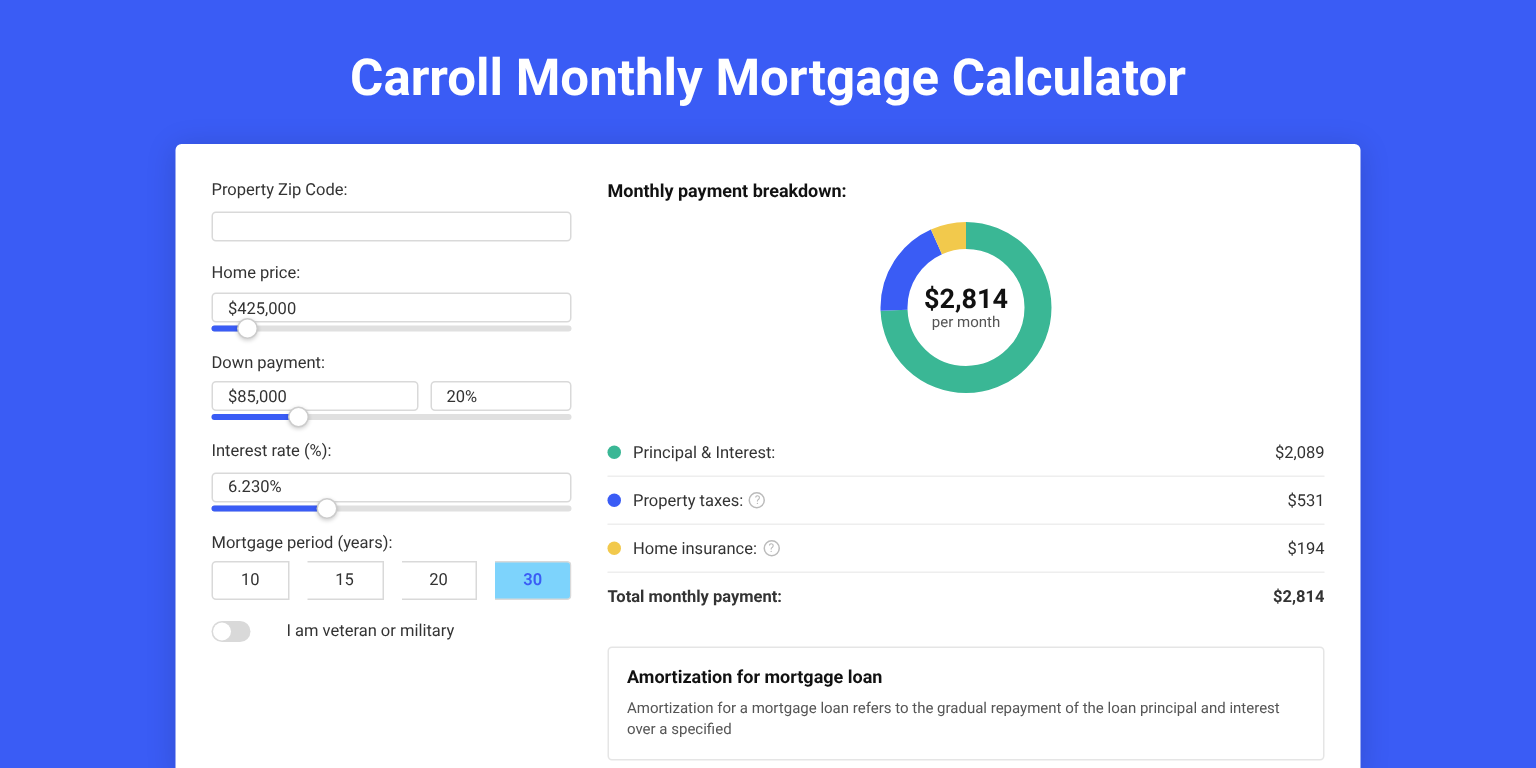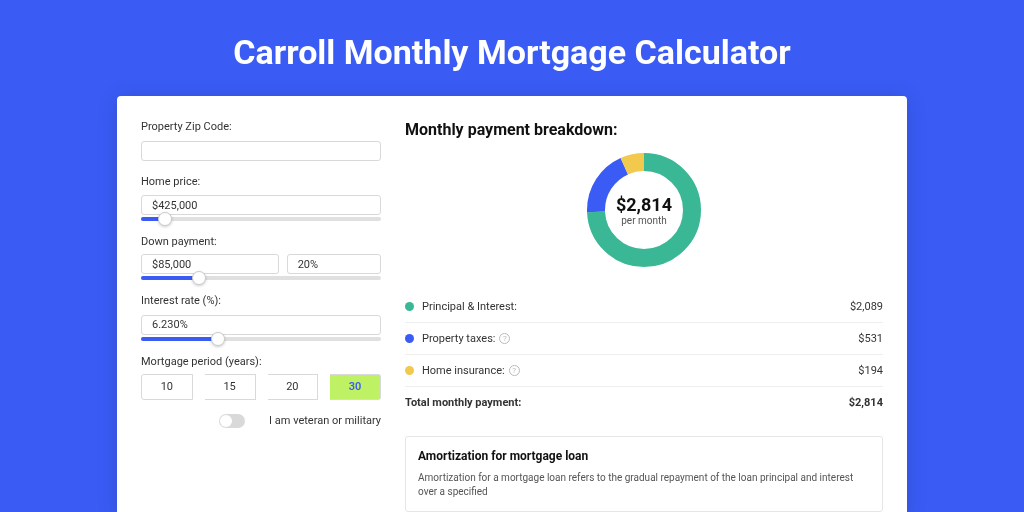--- a/index.html
+++ b/index.html
@@ -16,26 +16,26 @@
   .input-row .input:first-child{flex:1.6;}
   .input-row .input:last-child{flex:1;}
   .slider{position:relative;height:4px;background:#e0e0e0;margin-top:2px;border-radius:2px;}
   .slider-fill{position:absolute;left:0;top:0;height:100%;background:#3a5cf5;border-radius:2px;}
   .slider-thumb{position:absolute;top:50%;width:14px;height:14px;background:#fff;border:1px solid #ccc;border-radius:50%;transform:translate(-50%,-50%);box-shadow:0 1px 3px rgba(0,0,0,.2);}
   .seg{display:flex;gap:12px;}
   .seg-btn{flex:1;height:26px;border:1px solid #d9d9d9;font-size:11px;color:#333;background:#fff;cursor:pointer;display:flex;align-items:center;justify-content:center;}
   .seg-btn:first-child{border-radius:3px 0 0 3px;}
   .seg-btn:last-child{border-radius:0 3px 3px 0;}
   .seg-btn+.seg-btn{border-left:none;}
-  .seg-btn.active{background:#bef264;color:#3a5cf5;font-weight:600;}
-  .toggle-row{display:flex;align-items:center;gap:24px;justify-content:flex-end;}
+  .seg-btn.active{background:#7dd3fc;color:#3a5cf5;font-weight:600;}
+  .toggle-row{display:flex;align-items:center;gap:24px;}
   .toggle{width:26px;height:14px;background:#d9d9d9;border-radius:7px;position:relative;}
   .toggle-knob{position:absolute;width:12px;height:12px;background:#fff;border-radius:50%;top:1px;left:1px;}
   .toggle-label{font-size:11px;color:#333;}
-  .breakdown-title{font-size:16px;font-weight:700;color:#111;margin-bottom:8px;}
+  .breakdown-title{font-size:12px;font-weight:700;color:#111;margin-bottom:8px;}
   .donut-wrap{display:flex;justify-content:center;margin:8px 0 18px;}
   .donut{position:relative;width:126px;height:126px;}
   .donut svg{transform:rotate(-90deg);}
   .donut-center{position:absolute;inset:0;display:flex;flex-direction:column;align-items:center;justify-content:center;}
   .donut-amt{font-size:18px;font-weight:700;color:#111;}
   .donut-sub{font-size:10px;color:#555;}
   .legend{}
   .legend-row{display:flex;align-items:center;padding:9px 0;border-top:1px solid #eee;font-size:11px;color:#333;}
   .legend-row:first-child{border-top:none;}
   .dot{width:9px;height:9px;border-radius:50%;margin-right:8px;flex-shrink:0;}

